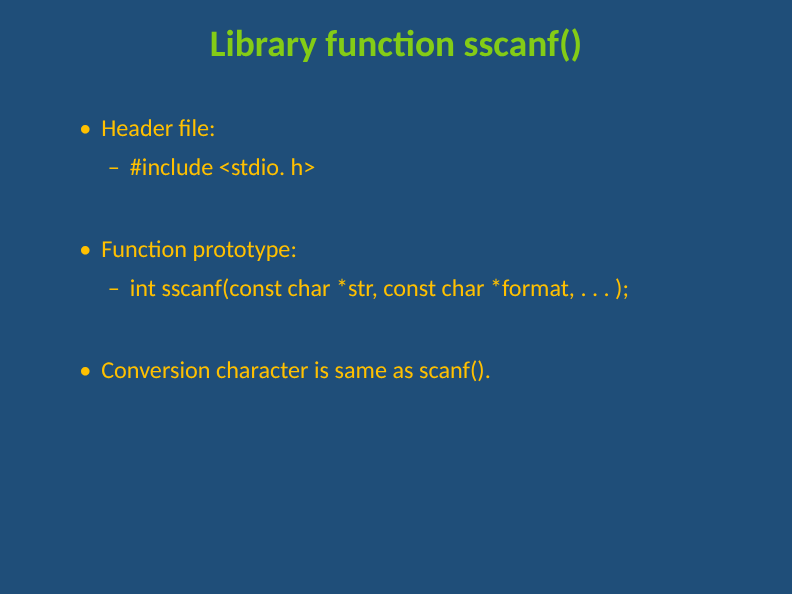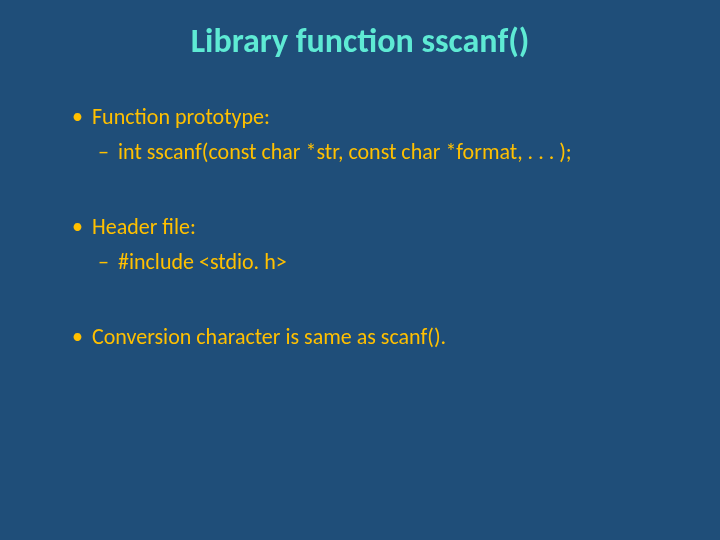--- a/index.html
+++ b/index.html
@@ -13,21 +13,21 @@
       background: #1f4e79;
       font-family: Calibri, 'Segoe UI', Arial, sans-serif;
       overflow: hidden;
     }
     .slide {
       width: 100%;
       height: 100%;
       padding: 20px 0 0 0;
     }
     .title {
-      color: #5eead4;
+      color: #84cc16;
       font-size: 34px;
       font-weight: bold;
       text-align: center;
       margin-bottom: 42px;
       padding: 0 40px;
     }
     .content {
       padding: 0 70px;
     }
     .bullet-1 {
@@ -63,24 +63,24 @@
       margin-bottom: 12px;
     }
   </style>
 </head>
 <body>
 
 <div class="slide">
   <h1 class="title">Library function sscanf()</h1>
   <div class="content">
     <div class="group">
+      <div class="bullet-1">Header file:</div>
+      <div class="bullet-2">#include &lt;stdio. h&gt;</div>
+    </div>
+    <div class="group">
       <div class="bullet-1">Function prototype:</div>
       <div class="bullet-2">int sscanf(const char *str, const char *format, . . . );</div>
-    </div>
-    <div class="group">
-      <div class="bullet-1">Header file:</div>
-      <div class="bullet-2">#include &lt;stdio. h&gt;</div>
     </div>
     <div class="group group-last">
       <div class="bullet-1">Conversion character is same as scanf().</div>
     </div>
   </div>
 </div>
 
 </body></html>

